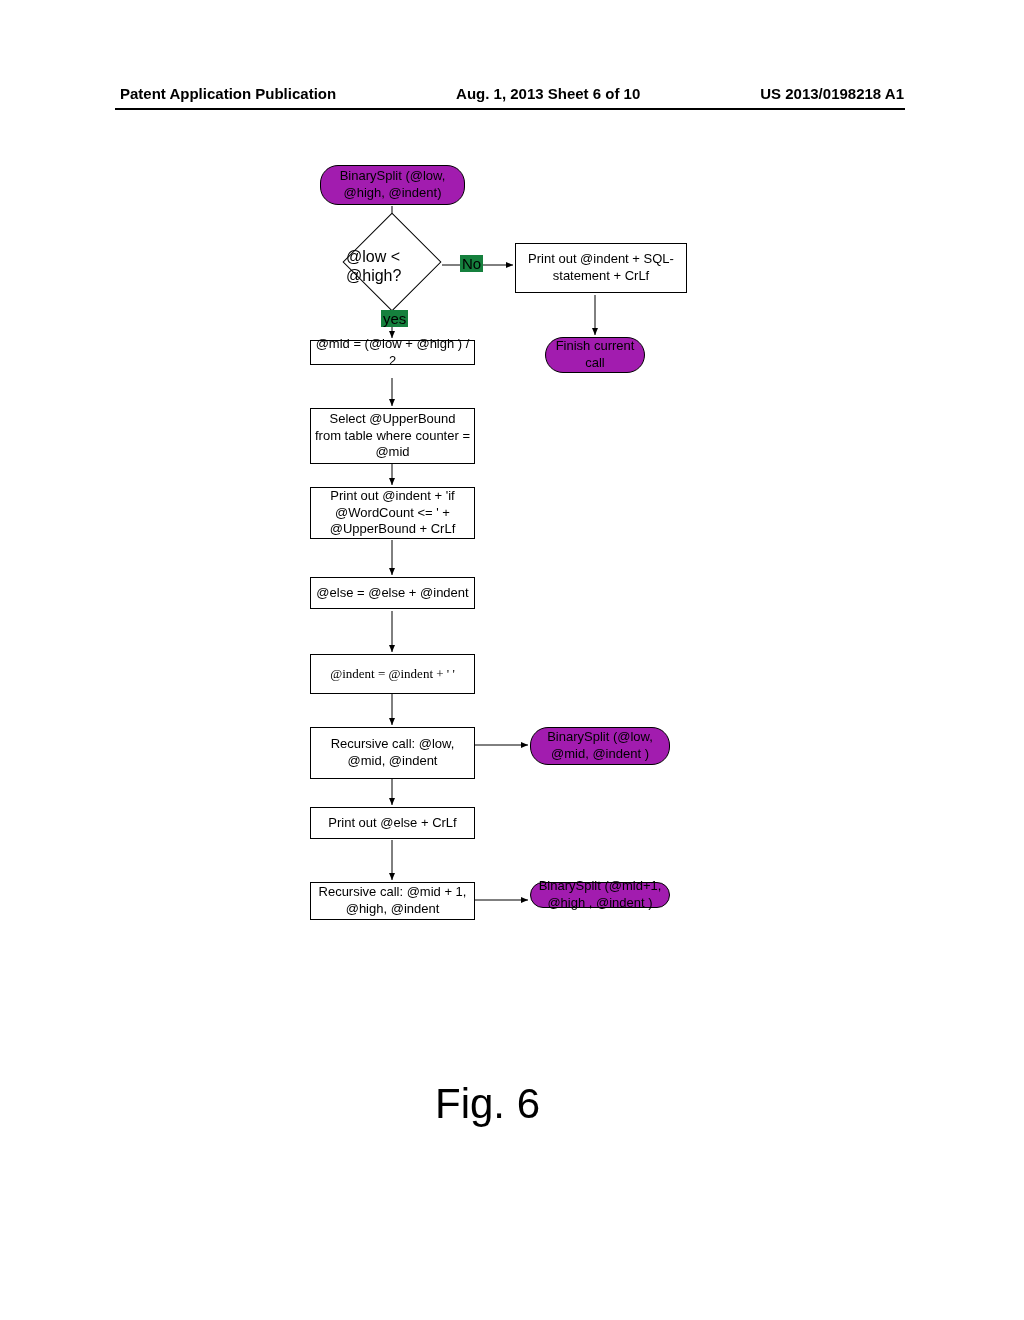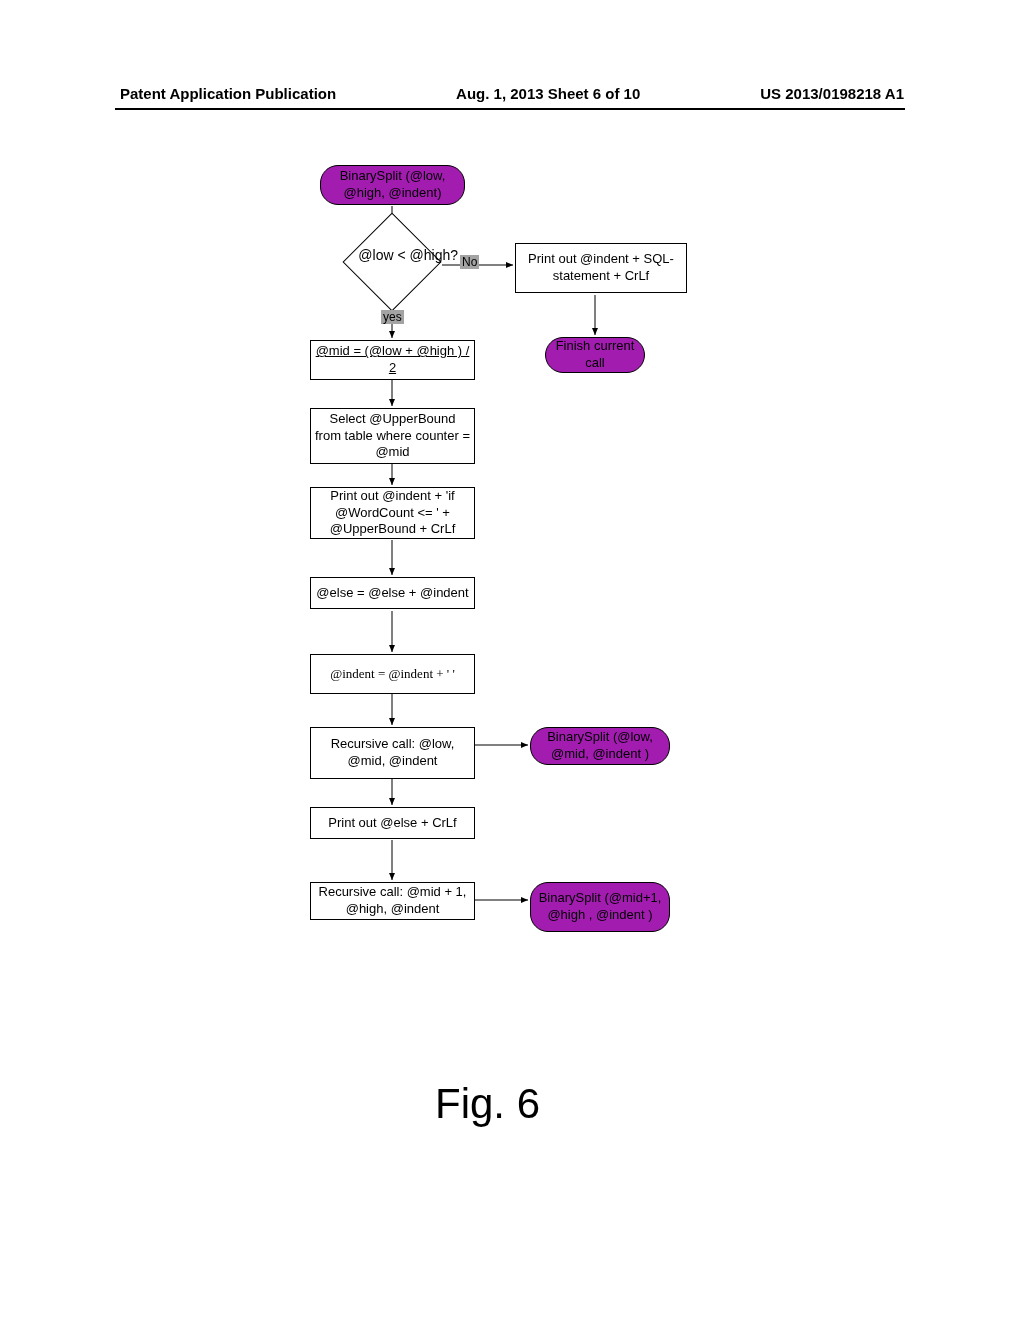--- a/index.html
+++ b/index.html
@@ -72,31 +72,31 @@
       height: 70px;
       border: 1px solid black;
       transform: rotate(45deg);
       top: -5px;
       left: 15px;
       background: white;
     }
     .decision-text {
       position: absolute;
       width: 100px;
-      text-align: right;
+      text-align: left;
       top: 15px;
-      left: 16px;
-      font-size: 14px;
+      left: 4px;
+      font-size: 16px;
       z-index: 2;
       line-height: 1.2;
     }
     .label {
       position: absolute;
-      font-size: 12px;
-      background: #a3a3a3;
+      font-size: 15px;
+      background: #15803d;
       padding: 0 2px;
     }
     .fig-label {
       position: absolute;
       font-size: 42px;
       font-family: Arial, sans-serif;
     }
     svg.connector {
       position: absolute;
       top: 0;
@@ -165,21 +165,21 @@
   <div class="label" style="left:381px; top:150px;">yes</div>
 
   <div class="process" style="left:515px; top:83px; width:172px; height:50px;">
     <span>Print out @indent + SQL-statement + CrLf</span>
   </div>
 
   <div class="terminator" style="left:545px; top:177px; width:100px; height:36px;">
     <span>Finish current call</span>
   </div>
 
-  <div class="process" style="left:310px; top:180px; width:165px; height:40px;text-decoration:underline;">
+  <div class="process" style="left:310px; top:180px; width:165px; height:25px;">
     <span>@mid = (@low + @high ) / 2</span>
   </div>
 
   <div class="process" style="left:310px; top:248px; width:165px; height:56px;">
     <span>Select @UpperBound from table where counter = @mid</span>
   </div>
 
   <div class="process" style="left:310px; top:327px; width:165px; height:52px;">
     <span>Print out  @indent  + 'if @WordCount &lt;= ' + @UpperBound + CrLf</span>
   </div>
@@ -201,19 +201,19 @@
   </div>
 
   <div class="process" style="left:310px; top:647px; width:165px; height:32px;">
     <span>Print out @else + CrLf</span>
   </div>
 
   <div class="process" style="left:310px; top:722px; width:165px; height:38px;">
     <span>Recursive call: @mid + 1, @high, @indent</span>
   </div>
 
-  <div class="terminator" style="left:530px; top:722px; width:140px; height:50px;">
+  <div class="terminator" style="left:530px; top:722px; width:140px; height:26px;">
     <span>BinarySplit (@mid+1, @high , @indent )</span>
   </div>
 
 </div>
 
 <div class="fig-label" style="left:435px; top:1080px;">Fig. 6</div>
 
 </body></html>

